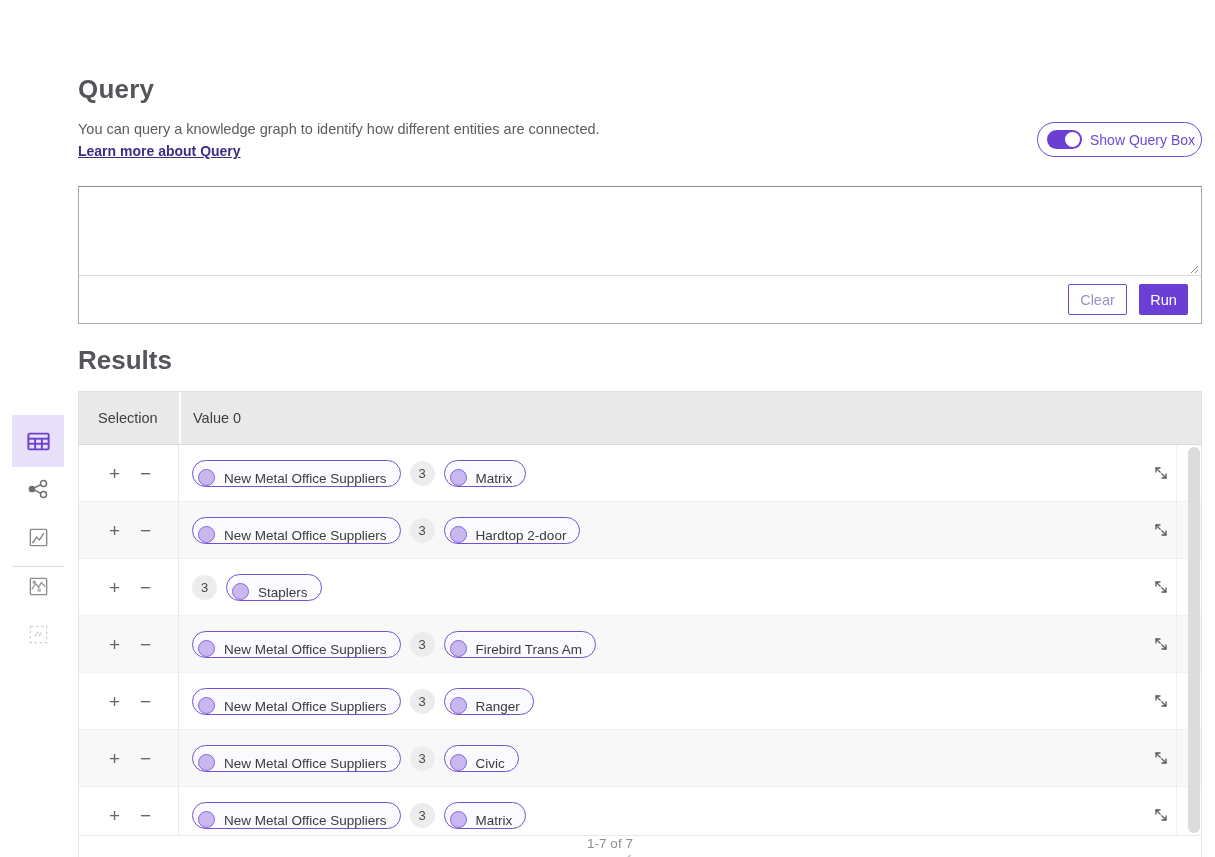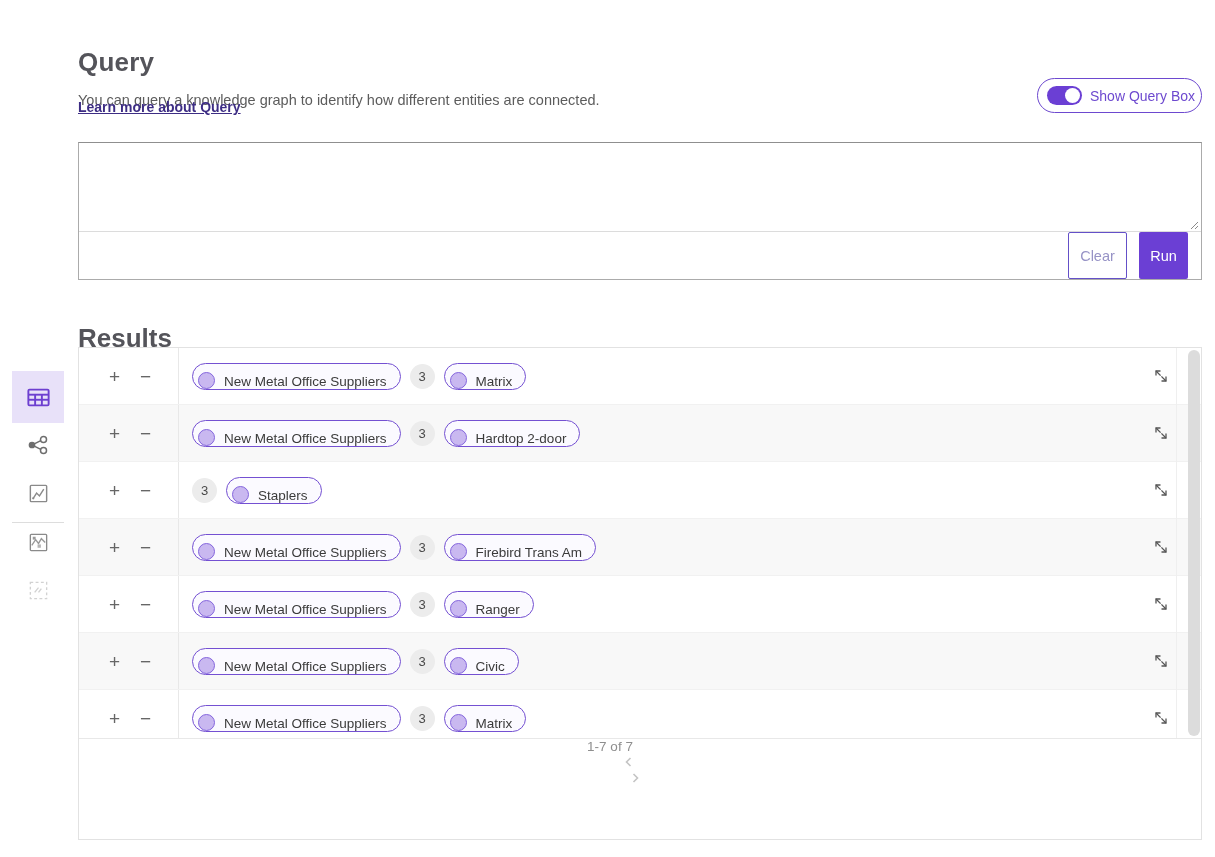--- a/index.html
+++ b/index.html
@@ -14,21 +14,21 @@
     --alt-row-bg:#f8f8f8;
   }
   *{box-sizing:border-box;}
   html,body{margin:0;padding:0;}
   body{
     width:1215px;height:857px;position:relative;overflow:hidden;
     background:#ffffff;
     font-family:"Liberation Sans", sans-serif;
     color:#5a5a5a;
   }
-  .abs{position:absolute;}
+  .abs{position:absolute;margin-top:44px;}
 
   
   .page-title{left:78px;top:30px;font-size:26px;font-weight:bold;color:var(--heading-gray);letter-spacing:.2px;}
   .page-desc{left:78px;top:77px;font-size:14.5px;color:#5c5c5c;}
   .learn-link{left:78px;top:99px;font-size:14px;font-weight:bold;color:var(--link-purple);text-decoration:underline;cursor:pointer;}
 
   .toggle-pill{
     left:1037px;top:78px;width:165px;height:35px;
     border:1px solid var(--toggle-purple);border-radius:18px;
     display:flex;align-items:center;gap:8px;padding:0 12px 0 9px;
@@ -44,21 +44,21 @@
     border:1px solid #ababab;border-top-color:#8f8f8f;background:#fff;
   }
   .query-text{position:absolute;left:0;top:0;right:0;height:88px;padding:12px 14px;
     font-size:14px;color:#4e4e4e;white-space:pre-wrap;overflow:hidden;cursor:text;}
   .resize-handle{position:absolute;right:2px;top:76px;}
   .query-footer{
     position:absolute;left:0;right:0;top:88px;bottom:0;
     border-top:1px solid #dcdcdc;
     display:flex;align-items:center;justify-content:flex-end;gap:12px;padding-right:13px;
   }
-  .btn{height:47px;font-size:14.5px;border-radius:2px;cursor:pointer;font-family:inherit;display:inline-flex;align-items:center;justify-content:center;}
+  .btn{height:31px;font-size:14.5px;border-radius:2px;cursor:pointer;font-family:inherit;display:inline-flex;align-items:center;justify-content:center;}
   .btn-clear{width:59px;background:#fff;border:1px solid #6450c8;color:#9793c6;}
   .btn-run{width:49px;background:var(--primary-purple);border:none;color:#fff;}
 
   
   .results-title{left:78px;top:301px;font-size:26px;font-weight:bold;color:var(--heading-gray);}
 
   
   .side-item{left:12px;width:52px;height:44px;display:flex;align-items:center;justify-content:center;cursor:pointer;}
   .side-item.active{height:52px;background:#e8e1f9;}
   .side-divider{left:12px;top:522px;width:52px;height:1px;background:#dddddd;}
@@ -169,20 +169,25 @@
 </div>
 <div class="abs side-item disabled" style="top:568px">
   <svg width="23" height="23" viewBox="0 0 24 24" fill="none" stroke="#d2d2d2" stroke-width="1.4">
     <rect x="3.5" y="3.5" width="17" height="17" stroke-dasharray="3 2.5"></rect>
     <line x1="8" y1="14" x2="12" y2="9"></line>
       <line x1="12" y1="14" x2="15" y2="10"></line>
   </svg>
 </div>
 
 <div class="abs results-table">
+  <div class="thead">
+    <div class="th th-selection">Selection</div>
+    <div class="th-divider"></div>
+    <div class="th th-value">Value 0</div>
+  </div>
 
   <div class="tbody">
 
     <div class="row">
       <div class="cell-sel">
         <span class="pm">+</span>
         <span class="pm">−</span>
       </div>
       <div class="cell-val">
         <span class="pill">

